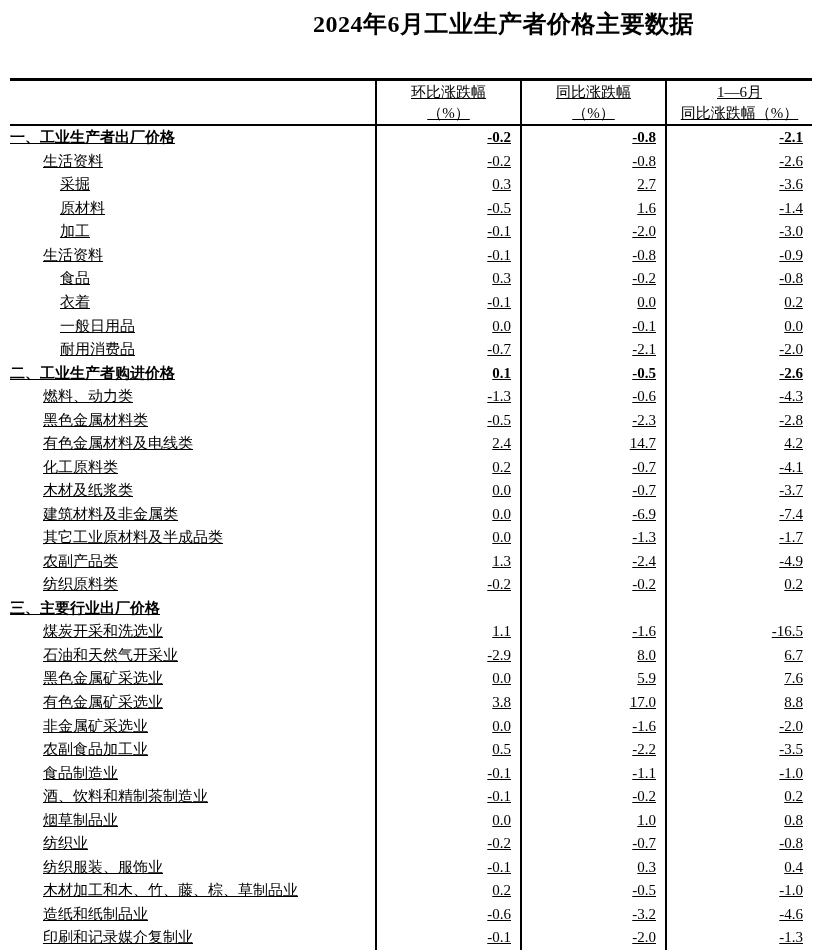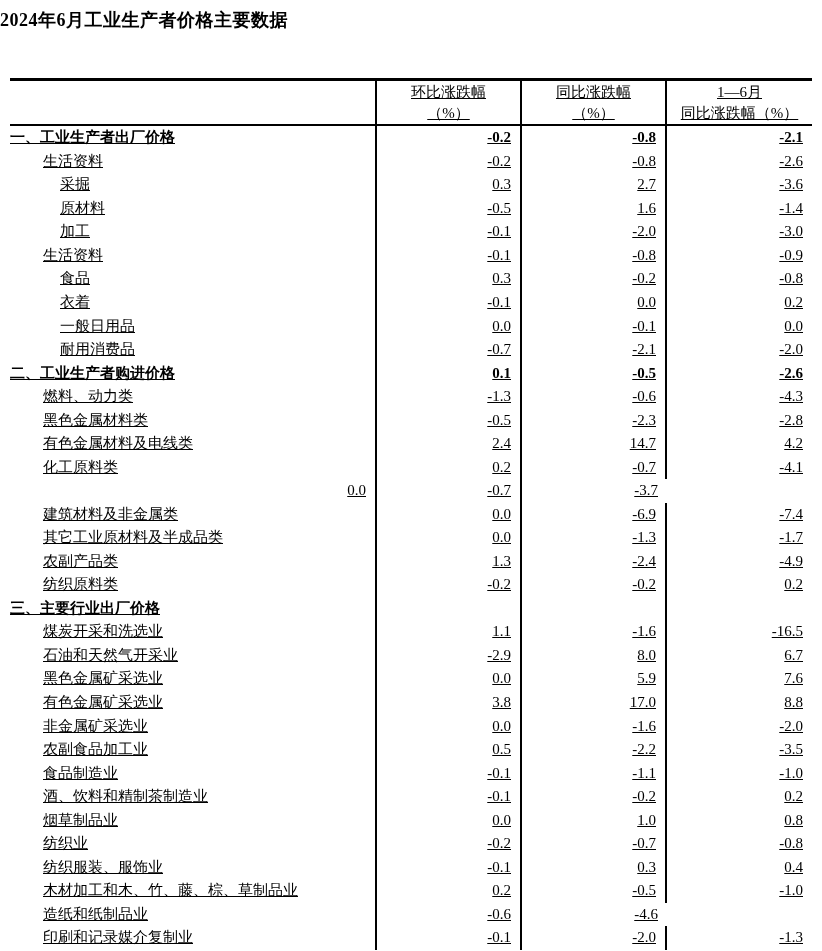--- a/index.html
+++ b/index.html
@@ -8,22 +8,22 @@
     background: #ffffff;
     color: #000000;
     font-family: "Liberation Serif", "DejaVu Serif", serif;
     overflow: hidden;
     position: relative;
   }
   .title {
     position: absolute;
     top: 8px; left: 0;
     width: 694px;
-    text-align: left;
-    font-size: 18px;
+    text-align: right;
+    font-size: 24px;
     font-weight: bold;
     letter-spacing: 0.5px;
   }
   .table {
     position: absolute;
     top: 78px; left: 10px;
     width: 802px;
     border-top: 3px solid #000;
     text-decoration: underline;
   }
@@ -188,20 +188,21 @@
   </div>
 
   <div class="trow lv2">
     <div class="label-cell sep">化工原料类</div>
     <div class="vcell sep">0.2</div>
     <div class="vcell sep">-0.7</div>
     <div class="vcell">-4.1</div>
   </div>
 
   <div class="trow lv2">
+    <div class="label-cell sep">木材及纸浆类</div>
     <div class="vcell sep">0.0</div>
     <div class="vcell sep">-0.7</div>
     <div class="vcell">-3.7</div>
   </div>
 
   <div class="trow lv2">
     <div class="label-cell sep">建筑材料及非金属类</div>
     <div class="vcell sep">0.0</div>
     <div class="vcell sep">-6.9</div>
     <div class="vcell">-7.4</div>
@@ -315,20 +316,21 @@
   <div class="trow lv2">
     <div class="label-cell sep">木材加工和木、竹、藤、棕、草制品业</div>
     <div class="vcell sep">0.2</div>
     <div class="vcell sep">-0.5</div>
     <div class="vcell">-1.0</div>
   </div>
 
   <div class="trow lv2">
     <div class="label-cell sep">造纸和纸制品业</div>
     <div class="vcell sep">-0.6</div>
+    <div class="vcell sep">-3.2</div>
     <div class="vcell">-4.6</div>
   </div>
 
   <div class="trow lv2">
     <div class="label-cell sep">印刷和记录媒介复制业</div>
     <div class="vcell sep">-0.1</div>
     <div class="vcell sep">-2.0</div>
     <div class="vcell">-1.3</div>
   </div>
 </div>

